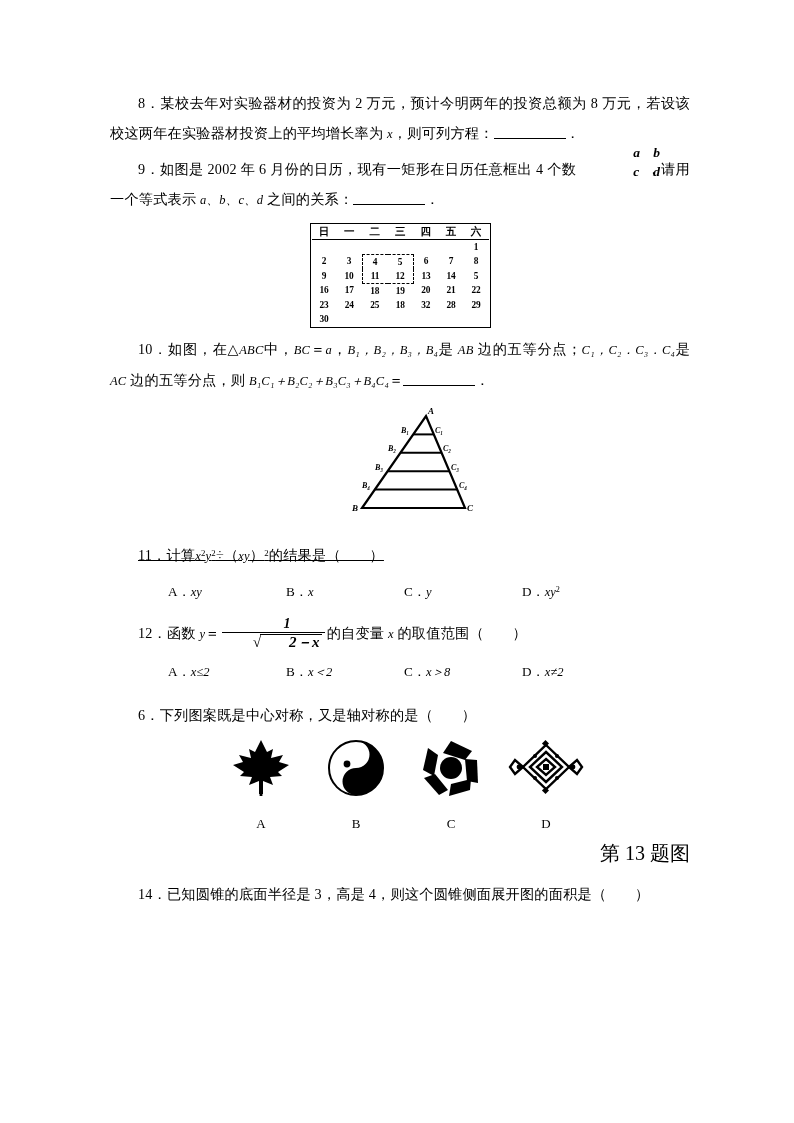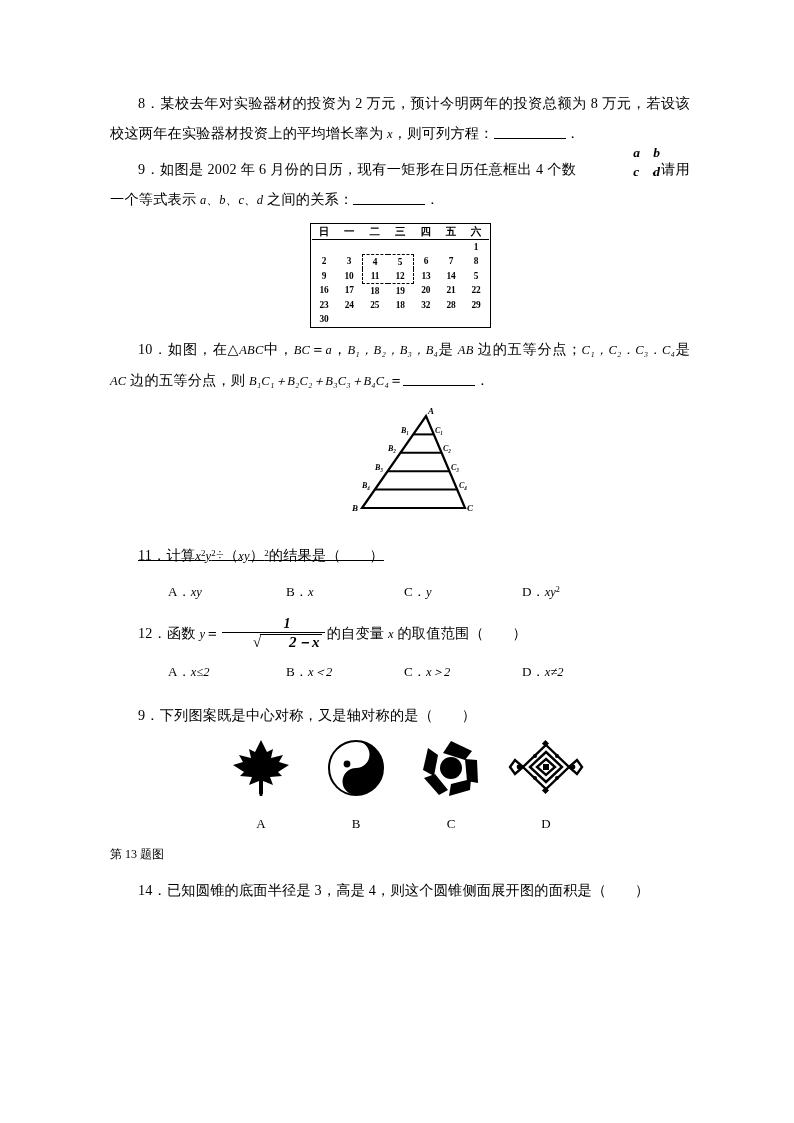--- a/index.html
+++ b/index.html
@@ -183,23 +183,23 @@
     height: 22px;
     font-size: 13px;
     font-family: "Liberation Serif", serif;
   }
   .sym-labels span {
     position: absolute;
     width: 92px;
     text-align: center;
   }
   .figcap {
-    text-align: left;
-    font-size: 12px;
-    margin-top: 8px;
+    text-align: right;
+    font-size: 20px;
+    margin-top: 2px;
   }
 </style>
 </head>
 <body>
 
 <div class="page">
   <div class="body-col">
 
     <p class="q">
       <span>8．某校去年对实验器材的投资为 2 万元，预计今明两年的投资总额为 8 万元，若设该校这两年在实验器材投资上的平均增长率为 </span><span class="mi">x</span><span>，则可列方程：</span><span class="blank"></span><span>．</span>
@@ -316,24 +316,24 @@
       <span>11．计算</span><span class="mi">x</span><sup>2</sup><span class="mi">y</span><sup>2</sup><span>÷（</span><span class="mi">xy</span><span>）</span><sup>2</sup><span>的结果是（　　）</span>
     </p>
     <p class="opts">
       <span class="opt"><span>A．</span><span class="mi">xy</span><sup></sup></span><span class="opt"><span>B．</span><span class="mi">x</span><sup></sup></span><span class="opt"><span>C．</span><span class="mi">y</span><sup></sup></span><span class="opt"><span>D．</span><span class="mi">xy</span><sup>2</sup></span>
     </p>
 
     <p class="q" style="margin-top:8px; line-height:34px;">
       <span>12．函数 </span><span class="mi">y</span><span>＝</span><span class="frac"><span class="n">1</span><span class="d">√<span class="sqrt">2－x</span></span></span><span>的自变量 </span><span class="mi">x</span><span> 的取值范围（　　）</span>
     </p>
     <p class="opts">
-      <span class="opt"><span>A．</span><span class="mi">x≤2</span></span><span class="opt"><span>B．</span><span class="mi">x＜2</span></span><span class="opt"><span>C．</span><span class="mi">x＞2</span></span><span class="opt"><span>D．</span><span class="mi">x≠2</span></span>
-    </p>
-
-    <p class="q" style="margin-top:12px;">9．下列图案既是中心对称，又是轴对称的是（　　）</p>
+      <span class="opt"><span>A．</span><span class="mi">x≤2</span></span><span class="opt"><span>B．</span><span class="mi">x＜2</span></span><span class="opt"><span>C．</span><span class="mi">x＞8</span></span><span class="opt"><span>D．</span><span class="mi">x≠2</span></span>
+    </p>
+
+    <p class="q" style="margin-top:12px;">6．下列图案既是中心对称，又是轴对称的是（　　）</p>
 
     <div class="sym-row">
 
       <div class="sym-cell" style="left:105px;">
         <div class="art">
           <svg width="62" height="60" viewBox="0 0 62 60">
             <path d="M31 2 L25 14 L19 11 L21 20 L9 17 L13 24 L3 27 L14 34 L10 38 L22 39 L19 47 L29 43 L29 56 L33 56 L33 43 L43 47 L40 39 L52 38 L48 34 L59 27 L49 24 L53 17 L41 20 L43 11 L37 14 Z" fill="#000"></path>
             <rect x="29.6" y="42" width="2.8" height="16" fill="#000"></rect>
           </svg>
         </div>

